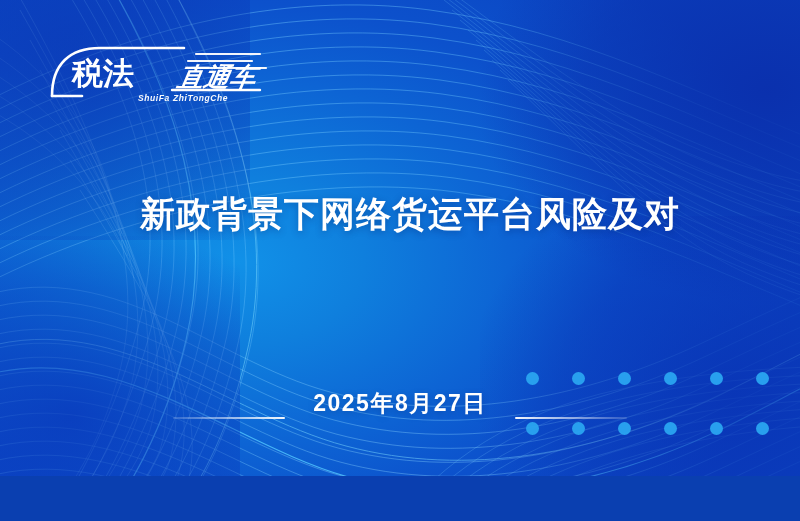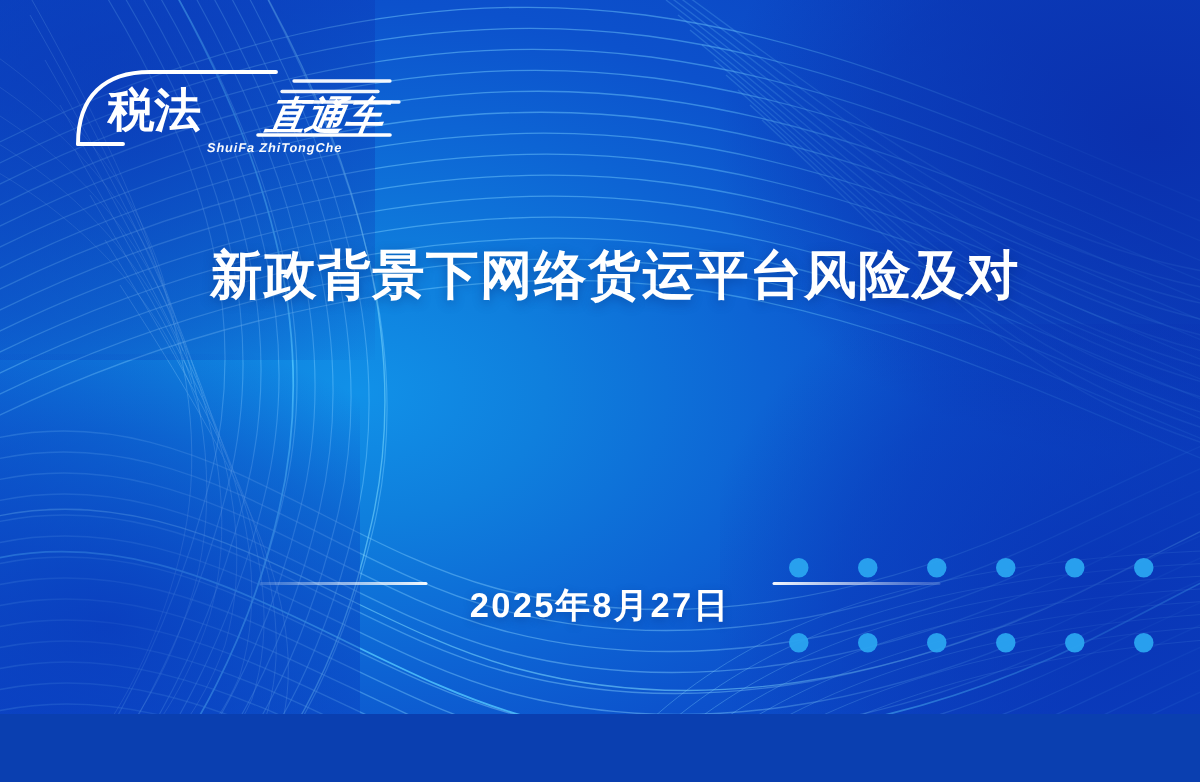--- a/index.html
+++ b/index.html
@@ -63,42 +63,41 @@
     top: 38px;
     width: 230px;
     height: 68px;
   }
   .logo svg { display: block; }
 
   
   .title-block {
     position: absolute;
     left: 140px;
-    top: 160px;
+    top: 188px;
     width: 560px;
-    font-family: Liberation Mono, monospace;
   }
   .title-line {
     font-size: 35px;
     line-height: 52px;
     font-weight: bold;
     color: #ffffff;
     letter-spacing: 1px;
     text-shadow: 0 2px 7px rgba(5,40,120,0.42);
     white-space: nowrap;
   }
 
   
   .date-row {
     position: absolute;
     left: 0;
     right: 0;
     top: 388px;
     display: flex;
-    align-items: flex-start;
+    align-items: flex-end;
     justify-content: center;
     gap: 28px;
   }
   .date-rule {
     width: 112px;
     height: 2px;
     background: linear-gradient(90deg, rgba(255,255,255,0.15), rgba(255,255,255,0.95));
     border-radius: 1px;
   }
   .date-rule.right {

